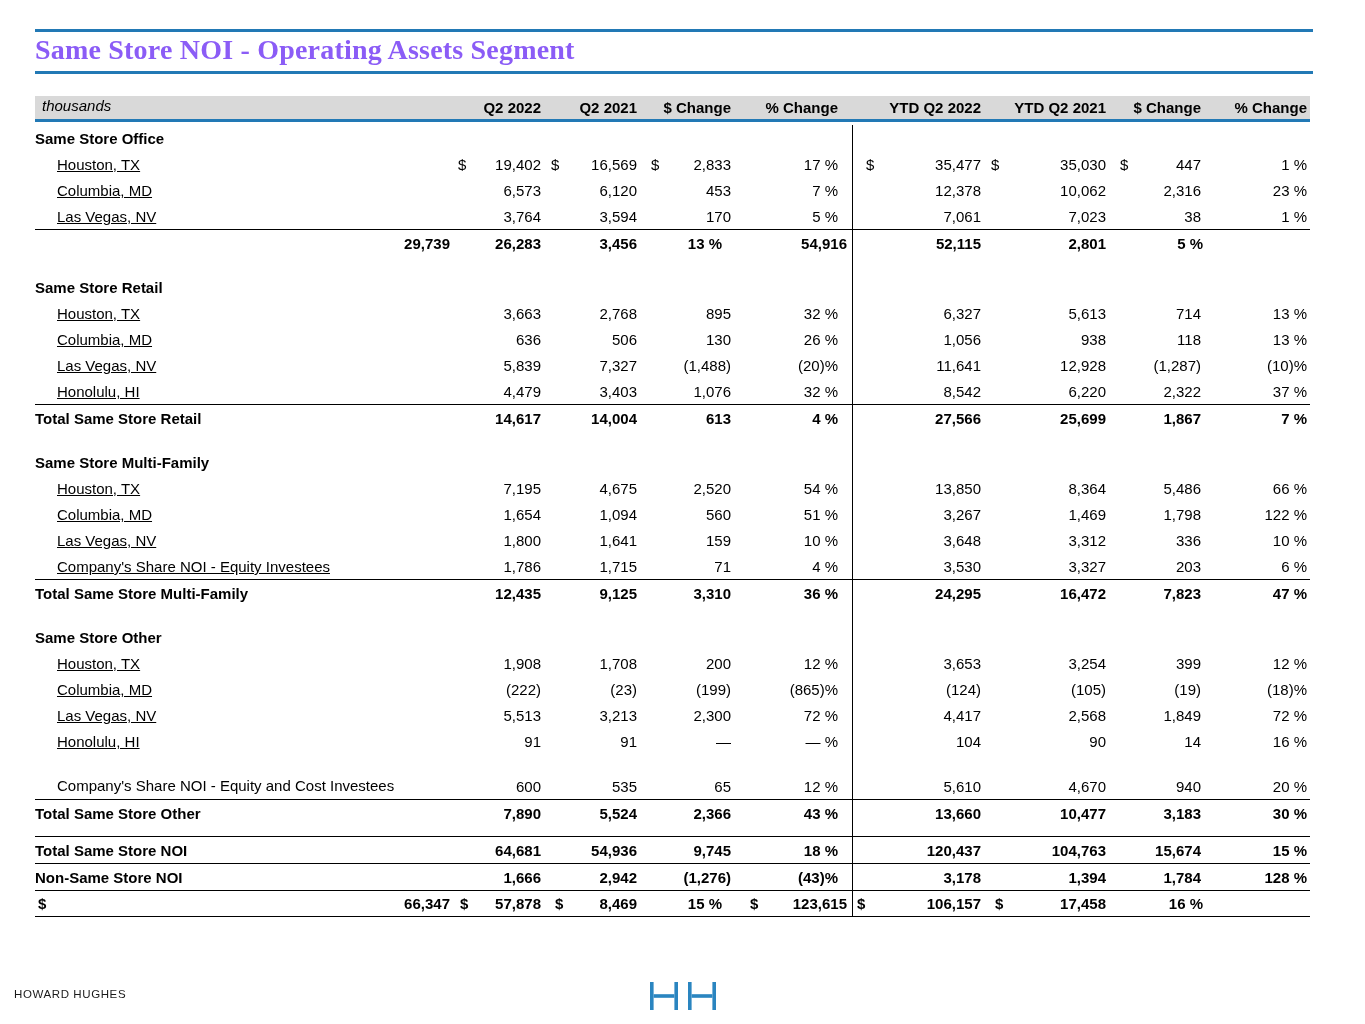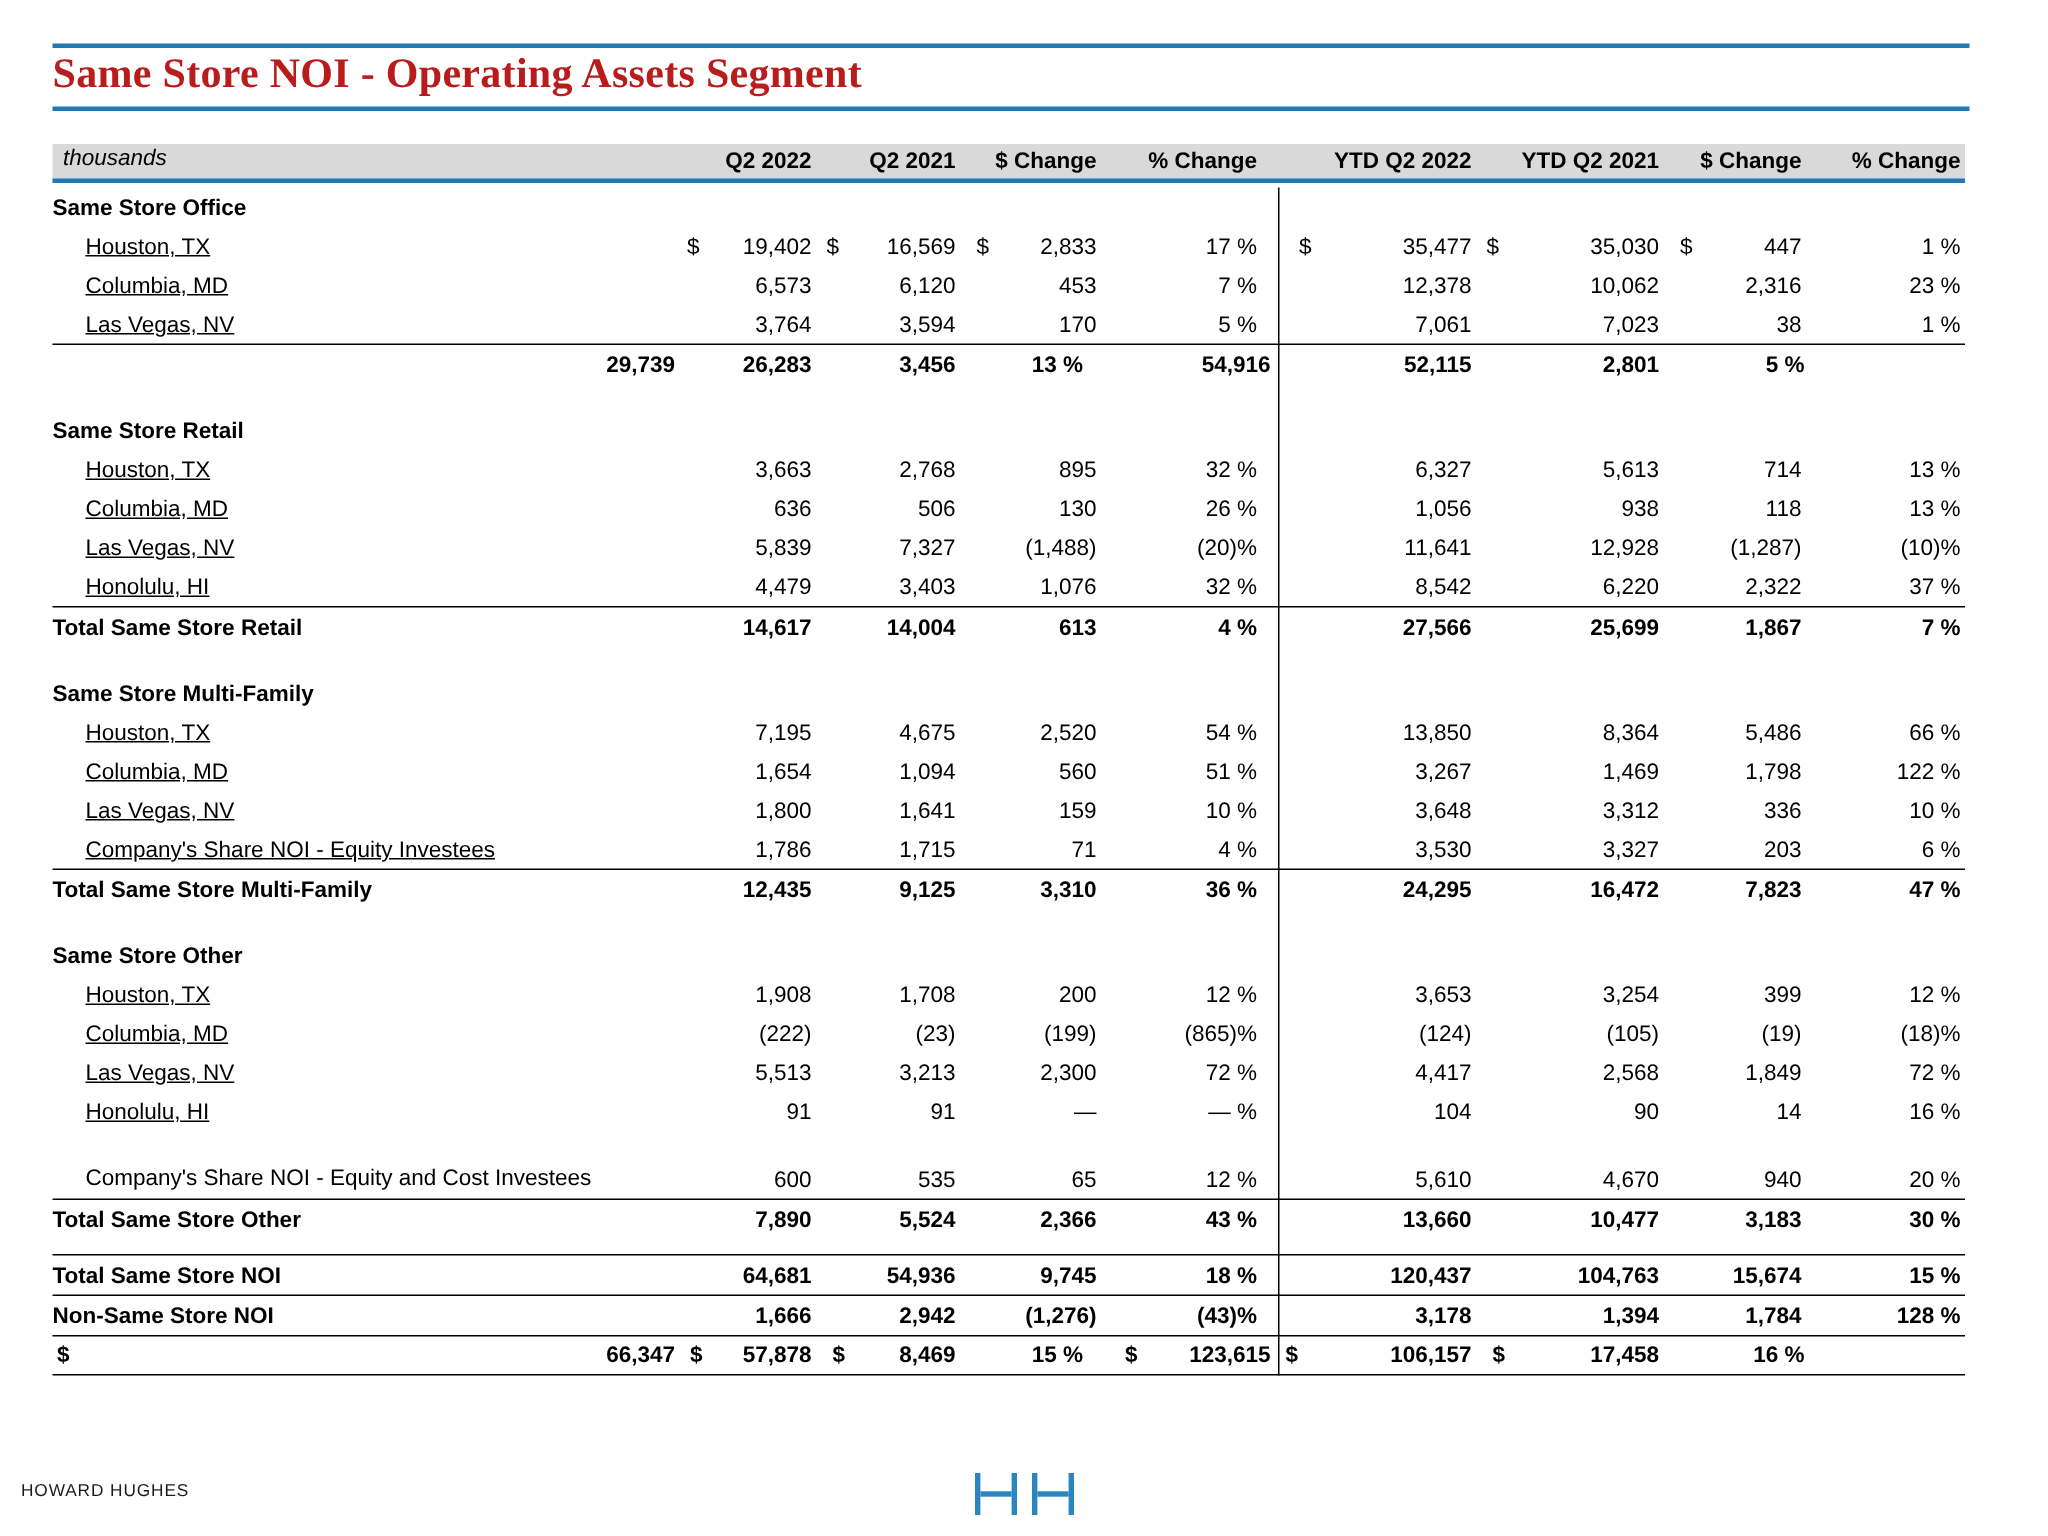--- a/index.html
+++ b/index.html
@@ -24,21 +24,21 @@
   .top-rule   { top: 29px; }
   .title-rule { top: 71px; }
 
   .title {
     position: absolute;
     left: 35px;
     top: 34px;
     font-family: "Liberation Serif", "DejaVu Serif", serif;
     font-weight: bold;
     font-size: 28px;
-    color: #b91c1c;
+    color: #8b5cf6;
     white-space: nowrap;
     letter-spacing: 0.2px;
   }
 
   
   .grid-row {
     display: grid;
     grid-template-columns: 420px 91px 96px 94px 116px 134px 125px 95px 104px;
     align-items: end;
   }

